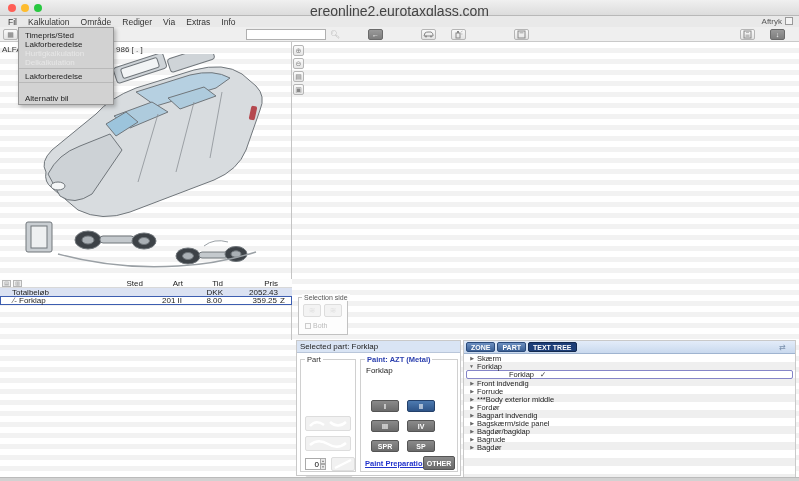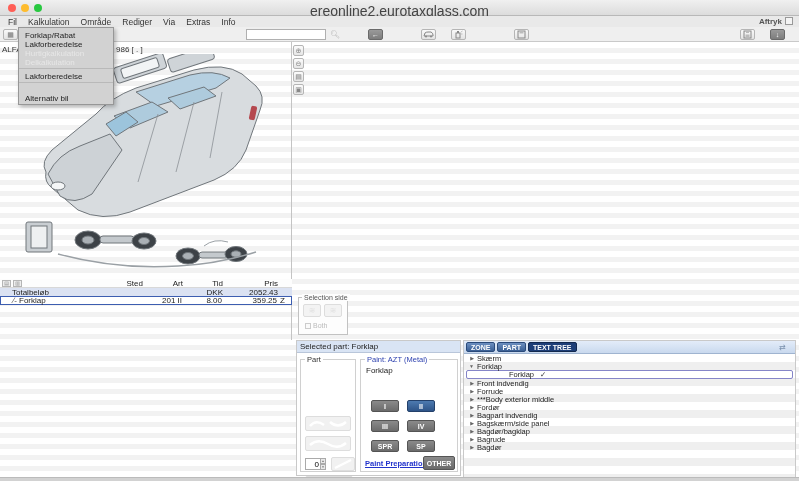--- a/index.html
+++ b/index.html
@@ -10,21 +10,21 @@
     background:linear-gradient(#f0f0f0,#dcdcdc);border-bottom:1px solid #b8b8b8;}
   .tl{position:absolute;top:4px;width:8px;height:8px;border-radius:50%;}
   .tl.red{left:8px;background:#ff5f57;}
   .tl.yellow{left:21px;background:#febc2e;}
   .tl.green{left:34px;background:#28c840;}
   .wintitle{position:absolute;top:3px;left:0;width:100%;text-align:center;font-size:14px;color:#444;}
   
   .menubar{position:absolute;left:0;top:16px;width:799px;height:11px;background:#e9e9e9;
     display:flex;align-items:center;padding-left:8px;gap:11px;font-size:8.5px;color:#333;}
   .menubar .mi{white-space:nowrap;cursor:default;}
-  .aftryk{position:absolute;right:6px;top:1px;display:flex;align-items:flex-start;gap:3px;font-size:8px;color:#555;font-weight:bold;}
+  .aftryk{position:absolute;right:6px;top:1px;display:flex;align-items:flex-start;gap:3px;font-size:8px;color:#555;}
   .aftryk .box{width:8px;height:8px;border:1px solid #999;background:#f4f4f4;}
   
   .toolbar{position:absolute;left:0;top:27px;width:799px;height:15px;background:#efefef;border-bottom:1px solid #c9c9c9;}
   .tbicon{position:absolute;top:2px;width:15px;height:11px;border:1px solid #b5b5b5;border-radius:2px;
     background:linear-gradient(#fafafa,#e3e3e3);display:flex;align-items:center;justify-content:center;font-size:7px;color:#777;}
   .tbicon.dark{background:linear-gradient(#9a9a9a,#7d7d7d);border-color:#6a6a6a;color:#fff;}
   .searchbox{position:absolute;left:246px;top:2px;width:80px;height:11px;border:1px solid #b0b0b0;background:#fff;font-size:8px;padding:0 2px;}
   .magicon{position:absolute;left:330px;top:3px;width:9px;height:9px;color:#aaa;font-size:8px;line-height:9px;}
   
   .dropdown{position:absolute;left:18px;top:27px;width:96px;background:#d2d2d2;border:1px solid #979797;
@@ -64,21 +64,21 @@
   .selside .sbtn{width:18px;height:13px;border:1px solid #ddd;border-radius:2px;background:#f3f3f3;color:#e0e0e0;font-size:8px;line-height:11px;text-align:center;}
   .selside .both{position:absolute;left:6px;top:24px;display:flex;align-items:center;gap:2px;color:#bbb;}
   .selside .cb{width:6px;height:6px;border:1px solid #ccc;background:#fafafa;}
   
   .partpanel{position:absolute;left:296px;top:298px;width:165px;height:136px;background:#fff;border:1px solid #c9c9c9;}
   .pp-head{height:12px;background:#d9e4f4;border-bottom:1px solid #b9c6da;font-size:8px;padding:1px 3px;color:#222;}
   .fieldset{position:absolute;border:1px solid #d0d0d0;background:#fff;}
   .fieldset .legend{position:absolute;left:4px;top:-5px;background:#fff;padding:0 2px;font-size:7.5px;color:#333;white-space:nowrap;}
   .fs-part{left:3px;top:18px;width:56px;height:113px;}
   .fs-paint{left:63px;top:18px;width:98px;height:113px;}
-  .fs-paint .legend{color:#2b3fae;font-weight:normal;}
+  .fs-paint .legend{color:#2b3fae;font-weight:bold;}
   .paintname{position:absolute;left:5px;top:6px;font-size:8px;color:#222;}
   .gbtn{position:absolute;border:1px solid #555;border-radius:2px;background:linear-gradient(#8a8a8a,#6b6b6b);
     color:#fff;font-size:7px;font-weight:bold;text-align:center;}
   .gbtn.blue{background:linear-gradient(#4d7ab0,#2e5488);border-color:#23406a;}
   .pbtn{width:28px;height:12px;line-height:12px;}
   .dbtn{border:1px solid #ddd;border-radius:2px;background:#f1f1f1;position:absolute;}
   .curve{width:46px;height:15px;left:4px;}
   .spin{position:absolute;left:4px;top:98px;width:20px;height:12px;border:1px solid #aaa;background:#fff;font-size:8px;text-align:right;padding-right:5px;line-height:11px;}
   .spinner{position:absolute;left:19px;top:98px;width:6px;height:12px;display:flex;flex-direction:column;}
   .spinner div{flex:1;border:1px solid #aaa;background:#e8e8e8;font-size:3px;line-height:4px;text-align:center;color:#666;}
@@ -158,21 +158,21 @@
       <svg width="9" height="9" viewBox="0 0 9 9">
           <rect x="1" y="1" width="7" height="7" fill="none" stroke="#888"></rect>
           <rect x="2.5" y="4.5" width="4" height="3.5" fill="#bbb"></rect>
           <rect x="3" y="1" width="3" height="2" fill="#bbb"></rect>
         </svg>
     </div>
     <div class="tbicon dark" style="left:770px;">↓</div>
   </div>
 
   <div class="dropdown">
-    <div class="di">Forklap/Rabat</div>
+    <div class="di">Timepris/Sted</div>
     <div class="di">Lakforberedelse</div>
     <div class="di disabled">Hurtigkalkulation</div>
     <div class="di disabled">Delkalkulation</div>
     <div class="sep"></div>
     <div class="di">Lakforberedelse</div>
     <div class="sep"></div>
     <div class="gap"></div>
     <div class="di">Alternativ bil</div>
   </div>
 

